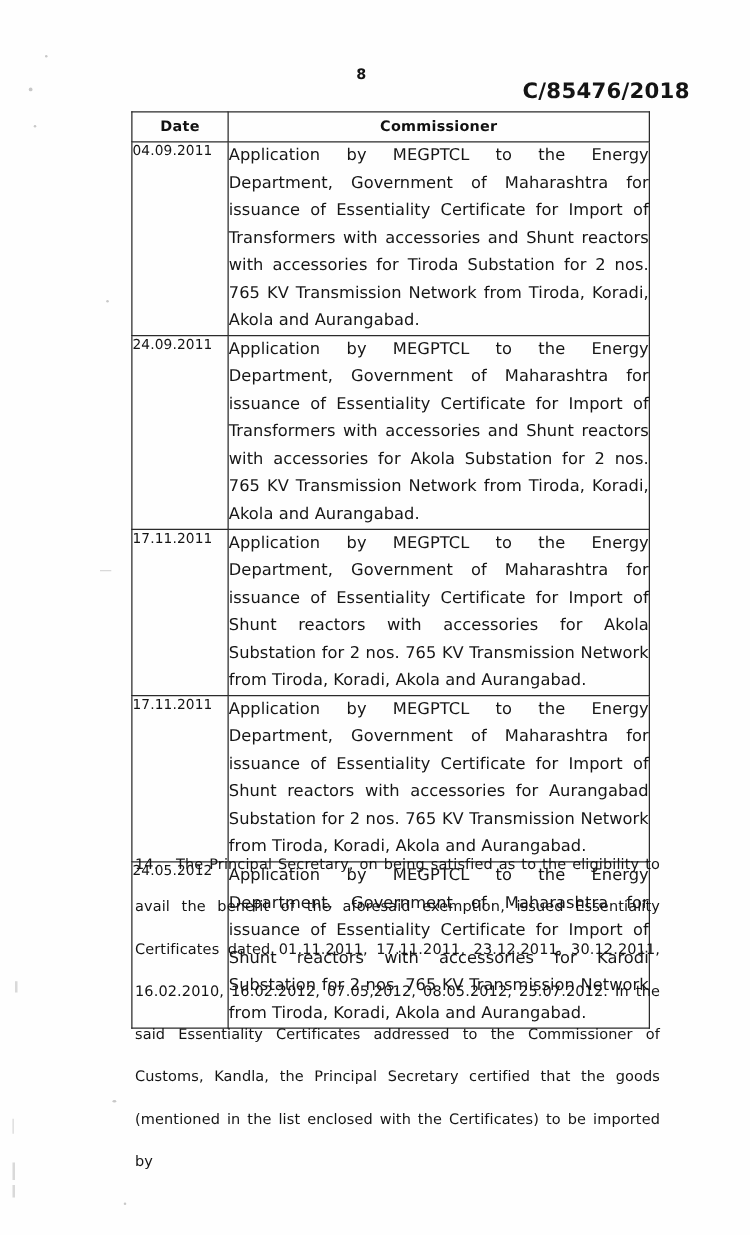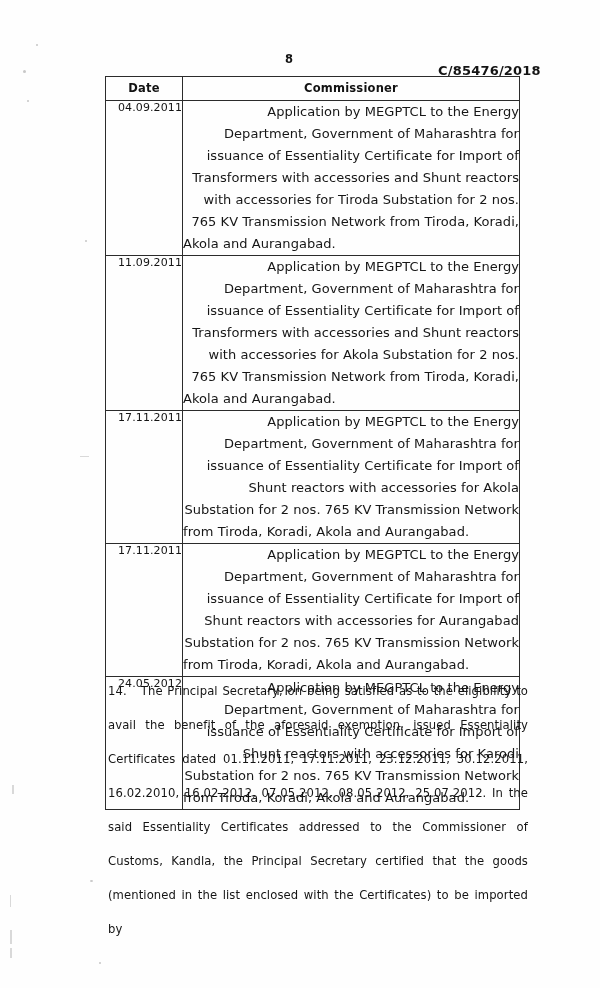--- a/index.html
+++ b/index.html
@@ -35,43 +35,42 @@
     position: absolute;
     left: 285px;
     top: 0;
     font-size: 11.5px;
     font-weight: bold;
     letter-spacing: 0.2px;
     color: #141414;
   }
   .case-number {
     position: absolute;
-    left: 438px;
+    left: 418px;
     top: 11px;
-    font-size: 13px;
+    font-size: 17px;
     font-weight: bold;
     letter-spacing: 0.2px;
     color: #141414;
   }
 
   
   .doc-table {
     position: absolute;
     left: 105px;
-    top: 76px;
+    top: 89px;
     width: 414px;
     border-collapse: collapse;
     table-layout: fixed;
   }
   .doc-table th,
   .doc-table td {
     border: 1px solid #2b2b2b;
     vertical-align: top;
     padding: 0;
-    text-align: right;
   }
   .doc-table th {
     text-align: center;
     font-size: 11.5px;
     font-weight: bold;
     padding: 4px 0 5px 0;
     letter-spacing: 0.2px;
     color: #121212;
   }
   .col-date   { width: 77px; }
@@ -145,21 +144,21 @@
         <th>Date</th>
         <th>Commissioner</th>
       </tr>
     </thead>
     <tbody>
       <tr>
         <td class="cell-date">04.09.2011</td>
         <td class="cell-particulars">Application by MEGPTCL to the Energy Department, Government of Maharashtra for issuance of Essentiality Certificate for Import of Transformers with accessories and Shunt reactors with accessories for Tiroda Substation for 2 nos. 765 KV Transmission Network from Tiroda, Koradi, Akola and Aurangabad.</td>
       </tr>
       <tr>
-        <td class="cell-date">11.09.2011</td>
+        <td class="cell-date">24.09.2011</td>
         <td class="cell-particulars">Application by MEGPTCL to the Energy Department, Government of Maharashtra for issuance of Essentiality Certificate for Import of Transformers with accessories and Shunt reactors with accessories for Akola Substation for 2 nos. 765 KV Transmission Network from Tiroda, Koradi, Akola and Aurangabad.</td>
       </tr>
       <tr>
         <td class="cell-date">17.11.2011</td>
         <td class="cell-particulars">Application by MEGPTCL to the Energy Department, Government of Maharashtra for issuance of Essentiality Certificate for Import of Shunt reactors with accessories for Akola Substation for 2 nos. 765 KV Transmission Network from Tiroda, Koradi, Akola and Aurangabad.</td>
       </tr>
       <tr>
         <td class="cell-date">17.11.2011</td>
         <td class="cell-particulars">Application by MEGPTCL to the Energy Department, Government of Maharashtra for issuance of Essentiality Certificate for Import of Shunt reactors with accessories for Aurangabad Substation for 2 nos. 765 KV Transmission Network from Tiroda, Koradi, Akola and Aurangabad.</td>
       </tr>

